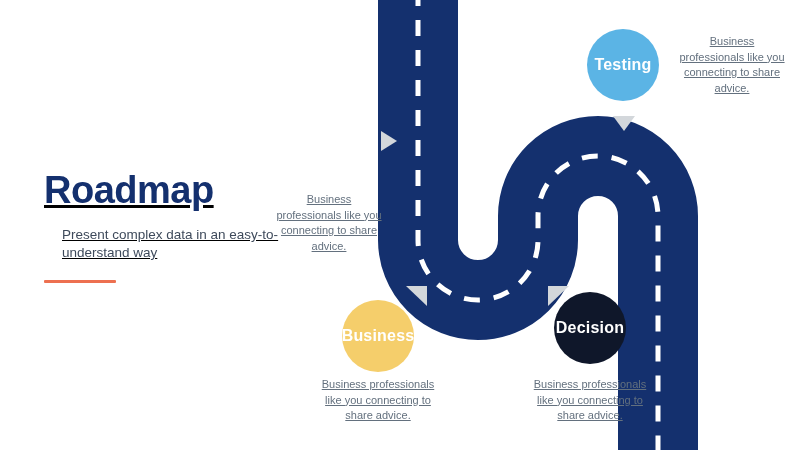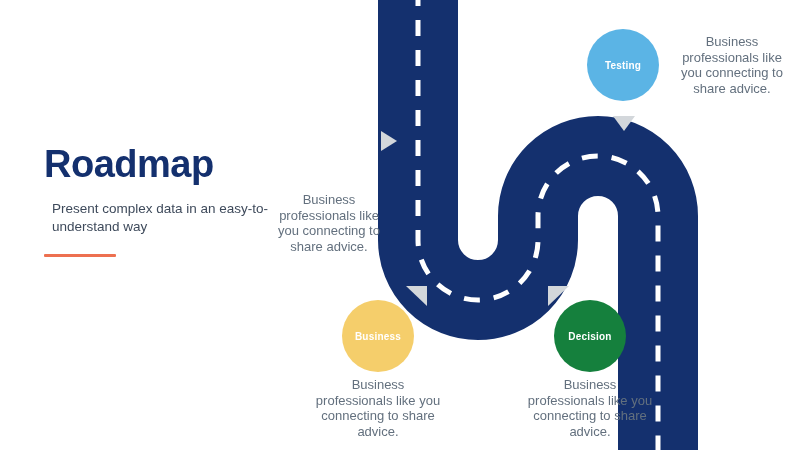--- a/index.html
+++ b/index.html
@@ -6,54 +6,54 @@
   body{
     width:800px;height:450px;
     background:#ffffff;
     font-family:"Liberation Sans", sans-serif;
     overflow:hidden;
     position:relative;
   }
   #stage{position:relative;width:800px;height:450px;background:#fff;overflow:hidden;}
 
   
-  .left-block{position:absolute;left:44px;top:144px;width:240px;}
+  .left-block{position:absolute;left:44px;top:170px;width:240px;text-decoration:underline;}
   .title{
     font-size:38px;line-height:40px;font-weight:bold;
     color:#14306E;letter-spacing:-0.5px;margin:0;
   }
   .title .line2{display:block;}
   .subtitle{
-    margin:16px 0 0 8px;font-size:13.5px;line-height:18px;
+    margin:16px 0 0 18px;font-size:13.5px;line-height:18px;
     color:#3E4A5B;font-weight:normal;
   }
   .accent-rule{
     margin-top:18px;width:72px;height:3px;background:#ED7050;border-radius:1px;
   }
 
   
   #road-svg{position:absolute;left:0;top:0;width:800px;height:450px;}
 
   
   .node{
     position:absolute;border-radius:50%;
     display:flex;align-items:center;justify-content:center;
     color:#ffffff;font-weight:bold;text-align:center;
   }
-  .node-label{font-size:10px;letter-spacing:0.2px;color:#fff;}
+  .node-label{font-size:16px;letter-spacing:0.2px;color:#fff;}
 
   #node-release{left:293px;top:104px;width:72px;height:72px;background:#ED7050;}
   #node-testing{left:587px;top:29px;width:72px;height:72px;background:#5BB4E5;}
   #node-concept{left:342px;top:300px;width:72px;height:72px;background:#F5CE6B;}
-  #node-decision{left:554px;top:300px;width:72px;height:72px;background:#15803d;}
+  #node-decision{left:554px;top:292px;width:72px;height:72px;background:#0f172a;}
 
   
   .desc{
-    position:absolute;font-size:13px;line-height:15.5px;
-    color:#63707E;text-align:center;
+    position:absolute;font-size:11px;line-height:15.5px;
+    color:#63707E;text-align:center;text-decoration:underline;
   }
   #desc-release{left:276px;top:192px;width:106px;}
   #desc-testing{left:676px;top:34px;width:112px;}
   #desc-concept{left:312px;top:377px;width:132px;}
   #desc-decision{left:524px;top:377px;width:132px;}
 </style>
 </head>
 <body>
 
 <div id="stage">

